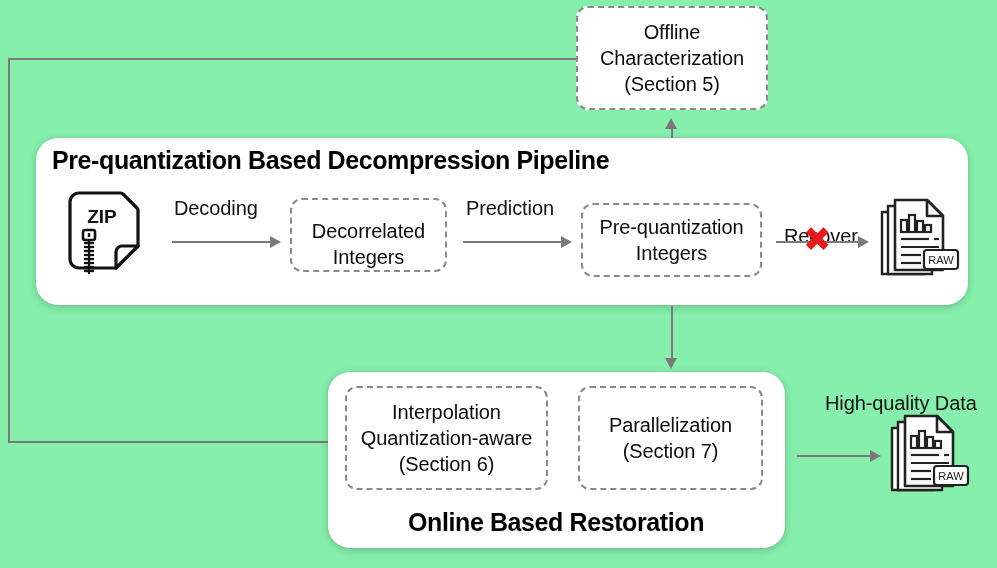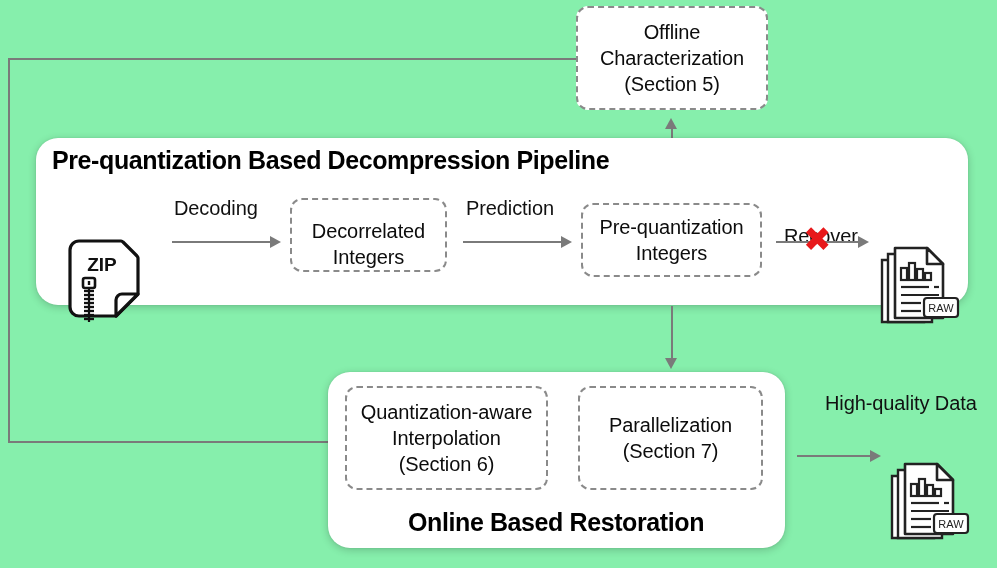--- a/index.html
+++ b/index.html
@@ -7,21 +7,21 @@
     font-family:"Liberation Sans", sans-serif;
     -webkit-font-smoothing:antialiased;
   }
   #stage{
     position:relative;
     width:997px;
     height:568px;
     background:#86efac;
     overflow:hidden;
   }
-  .abs{position:absolute;margin-top:48px;}
+  .abs{position:absolute;}
 
   
   .panel{
     position:absolute;
     background:#ffffff;
     border-radius:22px;
     box-shadow:0 2px 9px rgba(0,0,0,.20), 0 0 2px rgba(0,0,0,.10);
   }
 
   
@@ -200,22 +200,22 @@
     </svg>
   </div>
 
   <div class="vline" style="left:671px;top:306px;height:54px;"></div>
   <div class="arrowD" style="left:665px;top:358px;"></div>
 
   <div class="panel" style="left:328px;top:372px;width:457px;height:176px;"></div>
 
   <div class="dbox" style="left:345px;top:386px;width:203px;height:104px;">
     <div class="txt">
+      <div>Interpolation</div>
       <div>Quantization-aware</div>
-      <div>Interpolation</div>
       <div>(Section 6)</div>
     </div>
   </div>
 
   <div class="dbox" style="left:578px;top:386px;width:185px;height:104px;">
     <div class="txt">
       <div>Parallelization</div>
       <div>(Section 7)</div>
     </div>
   </div>

